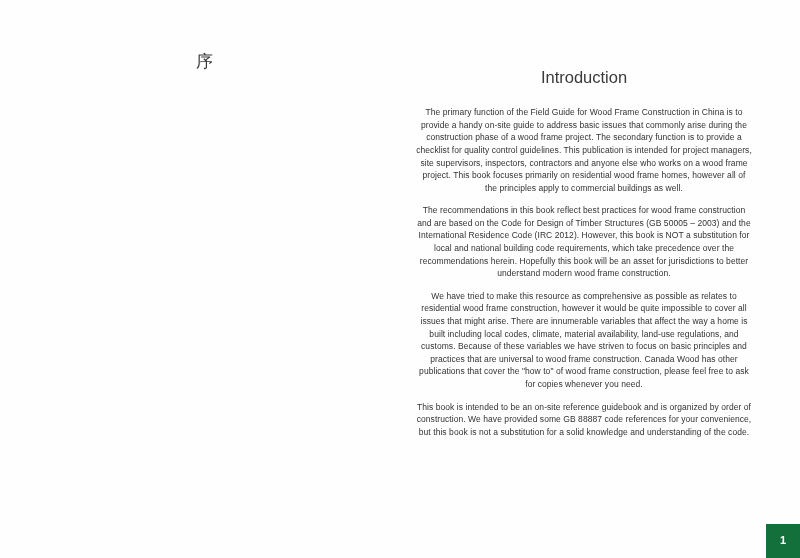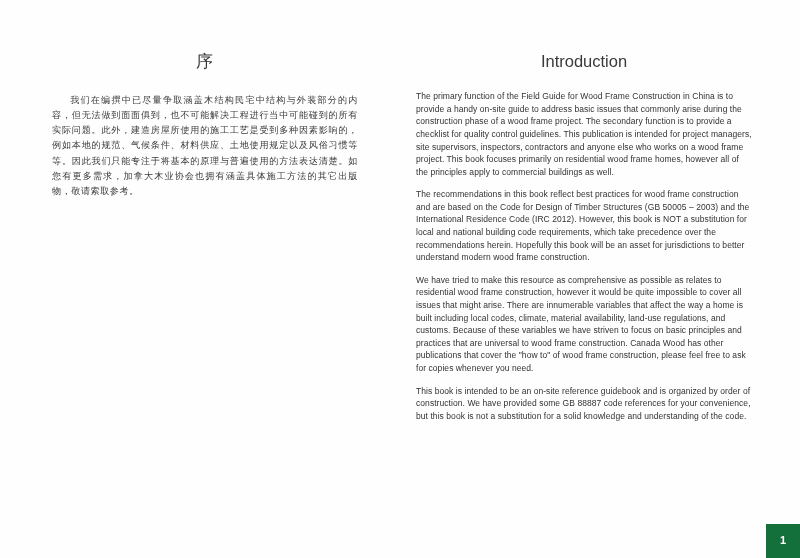--- a/index.html
+++ b/index.html
@@ -40,20 +40,21 @@
   }
 
   .col-left {
     width: 400px;
     padding: 52px 42px 0 52px;
   }
 
   .col-right {
     width: 400px;
     padding: 52px 48px 0 16px;
+    margin-top: 16px;
   }
 
   
   .heading-cn {
     font-family: "DejaVu Serif", "Liberation Serif", serif;
     font-size: 17px;
     font-weight: 400;
     color: #3a3a3a;
     text-align: center;
     margin: 0 0 22px 0;
@@ -83,21 +84,21 @@
     text-indent: 2em;
     letter-spacing: 0.55px;
     word-spacing: 0.5px;
   }
 
   .para-en {
     font-family: "Liberation Sans", "DejaVu Sans", sans-serif;
     font-size: 8.5px;
     line-height: 12.6px;
     color: #323232;
-    text-align: left;
+    text-align: center;
     margin: 0 0 10px 0;
     letter-spacing: 0.06px;
   }
 
   
   .page-badge {
     position: absolute;
     right: 0px;
     bottom: 0px;
     width: 34px;
@@ -119,21 +120,20 @@
 </style>
 </head>
 <body>
 
 <div class="page">
   <div class="spread">
 
     <div class="col col-left">
       <h1 class="heading-cn">序</h1>
 
-      <p class="para-cn">我们在编撰中已尽量争取涵盖木结构民宅中结构与外装部分的内容，但无法做到面面俱到，也不可能解决工程进行当中可能碰到的所有实际问题。此外，建造房屋所使用的施工工艺是受到多种因素影响的，例如本地的规范、气候条件、材料供应、土地使用规定以及风俗习惯等等。因此我们只能专注于将基本的原理与普遍使用的方法表达清楚。如您有更多需求，加拿大木业协会也拥有涵盖具体施工方法的其它出版物，敬请索取参考。</p>
     </div>
 
     <div class="col col-right">
       <h1 class="heading-en">Introduction</h1>
 
       <p class="para-en">The primary function of the Field Guide for Wood Frame Construction in China is to provide a handy on-site guide to address basic issues that commonly arise during the construction phase of a wood frame project.  The secondary function is to provide a checklist for quality control guidelines.  This publication is intended for project managers, site supervisors, inspectors, contractors and anyone else who works on a wood frame project.  This book focuses primarily on residential wood frame homes, however all of the principles apply to commercial buildings as well.</p>
       <p class="para-en">The recommendations in this book reflect best practices for wood frame construction and are based on the Code for Design of Timber Structures (GB 50005 – 2003) and the International Residence Code (IRC 2012).  However, this book is NOT a substitution for local and national building code requirements, which take precedence over the recommendations herein. Hopefully this book will be an asset for jurisdictions to better understand modern wood frame construction.</p>
       <p class="para-en">We have tried to make this resource as comprehensive as possible as relates to residential wood frame construction, however it would be quite impossible to cover all issues that might arise.  There are innumerable variables that affect the way a home is built including local codes, climate, material availability, land-use regulations, and customs.  Because of these variables we have striven to focus on basic principles and practices that are universal to wood frame construction. Canada Wood has other publications that cover the "how to" of wood frame construction, please feel free to ask for copies whenever you need.</p>
       <p class="para-en">This book is intended to be an on-site reference guidebook and is organized by order of construction.  We have provided some GB 88887 code references for your convenience, but this book is not a substitution for a solid knowledge and understanding of the code.</p>
     </div>

